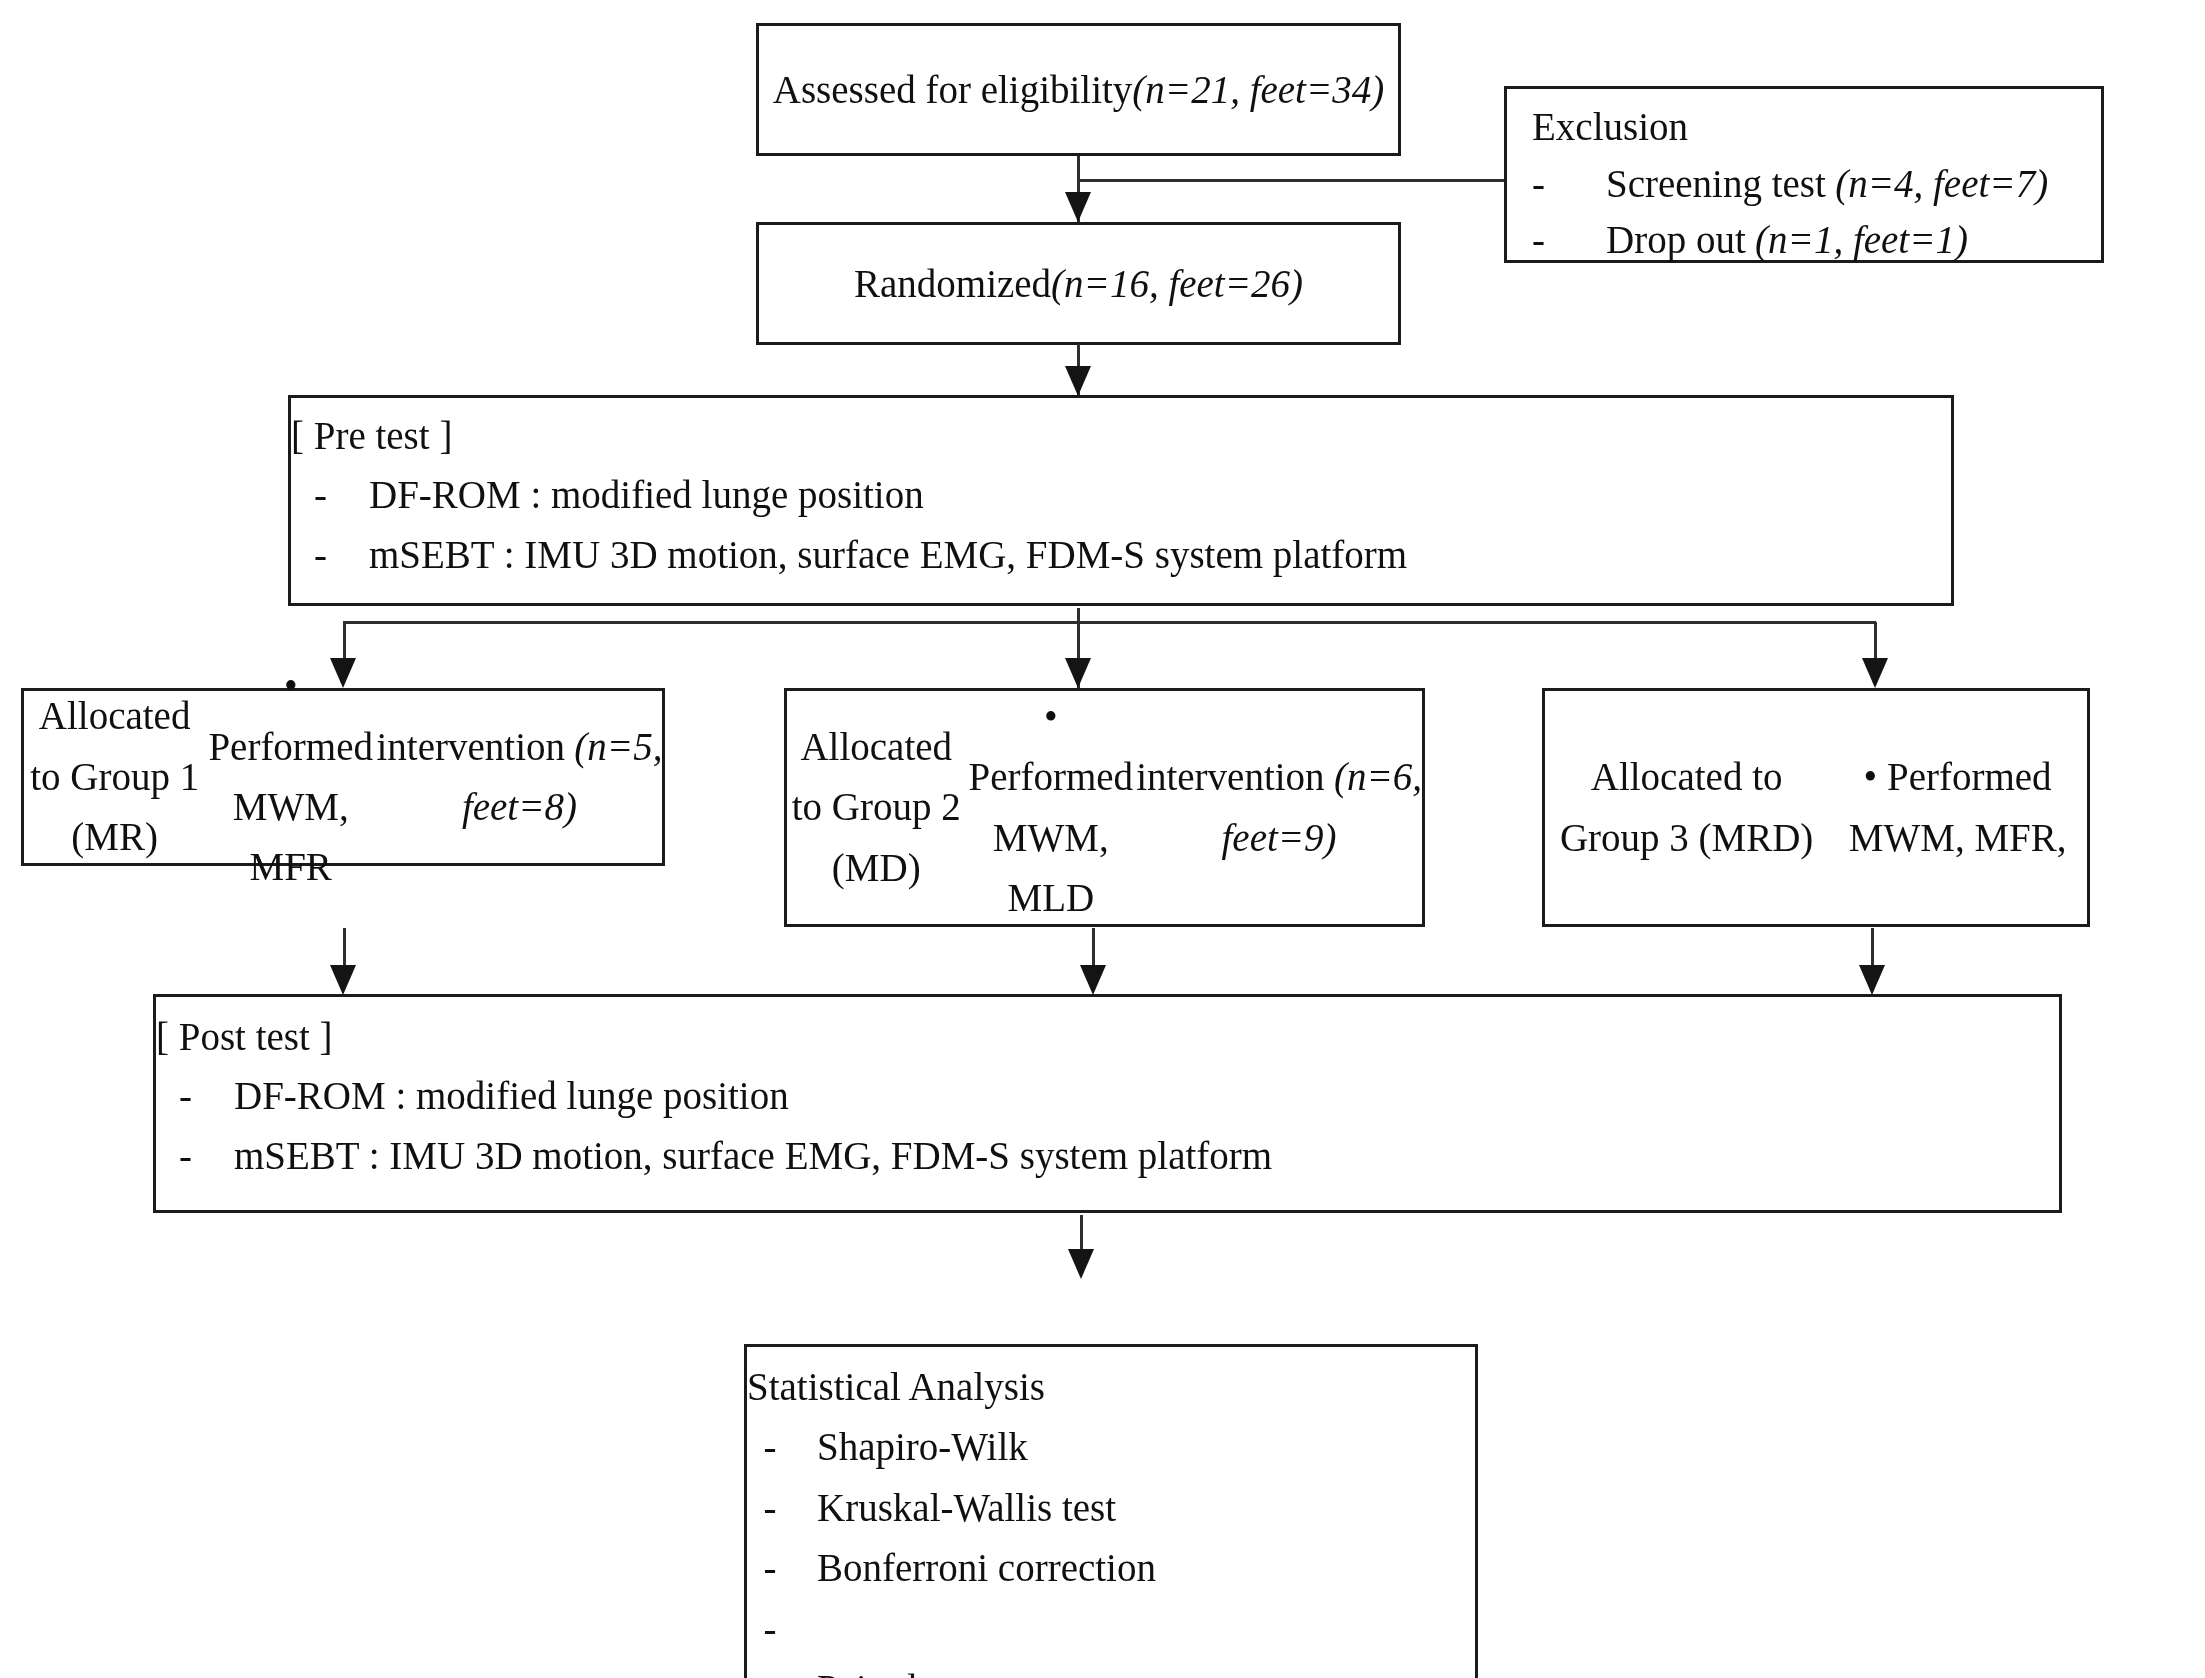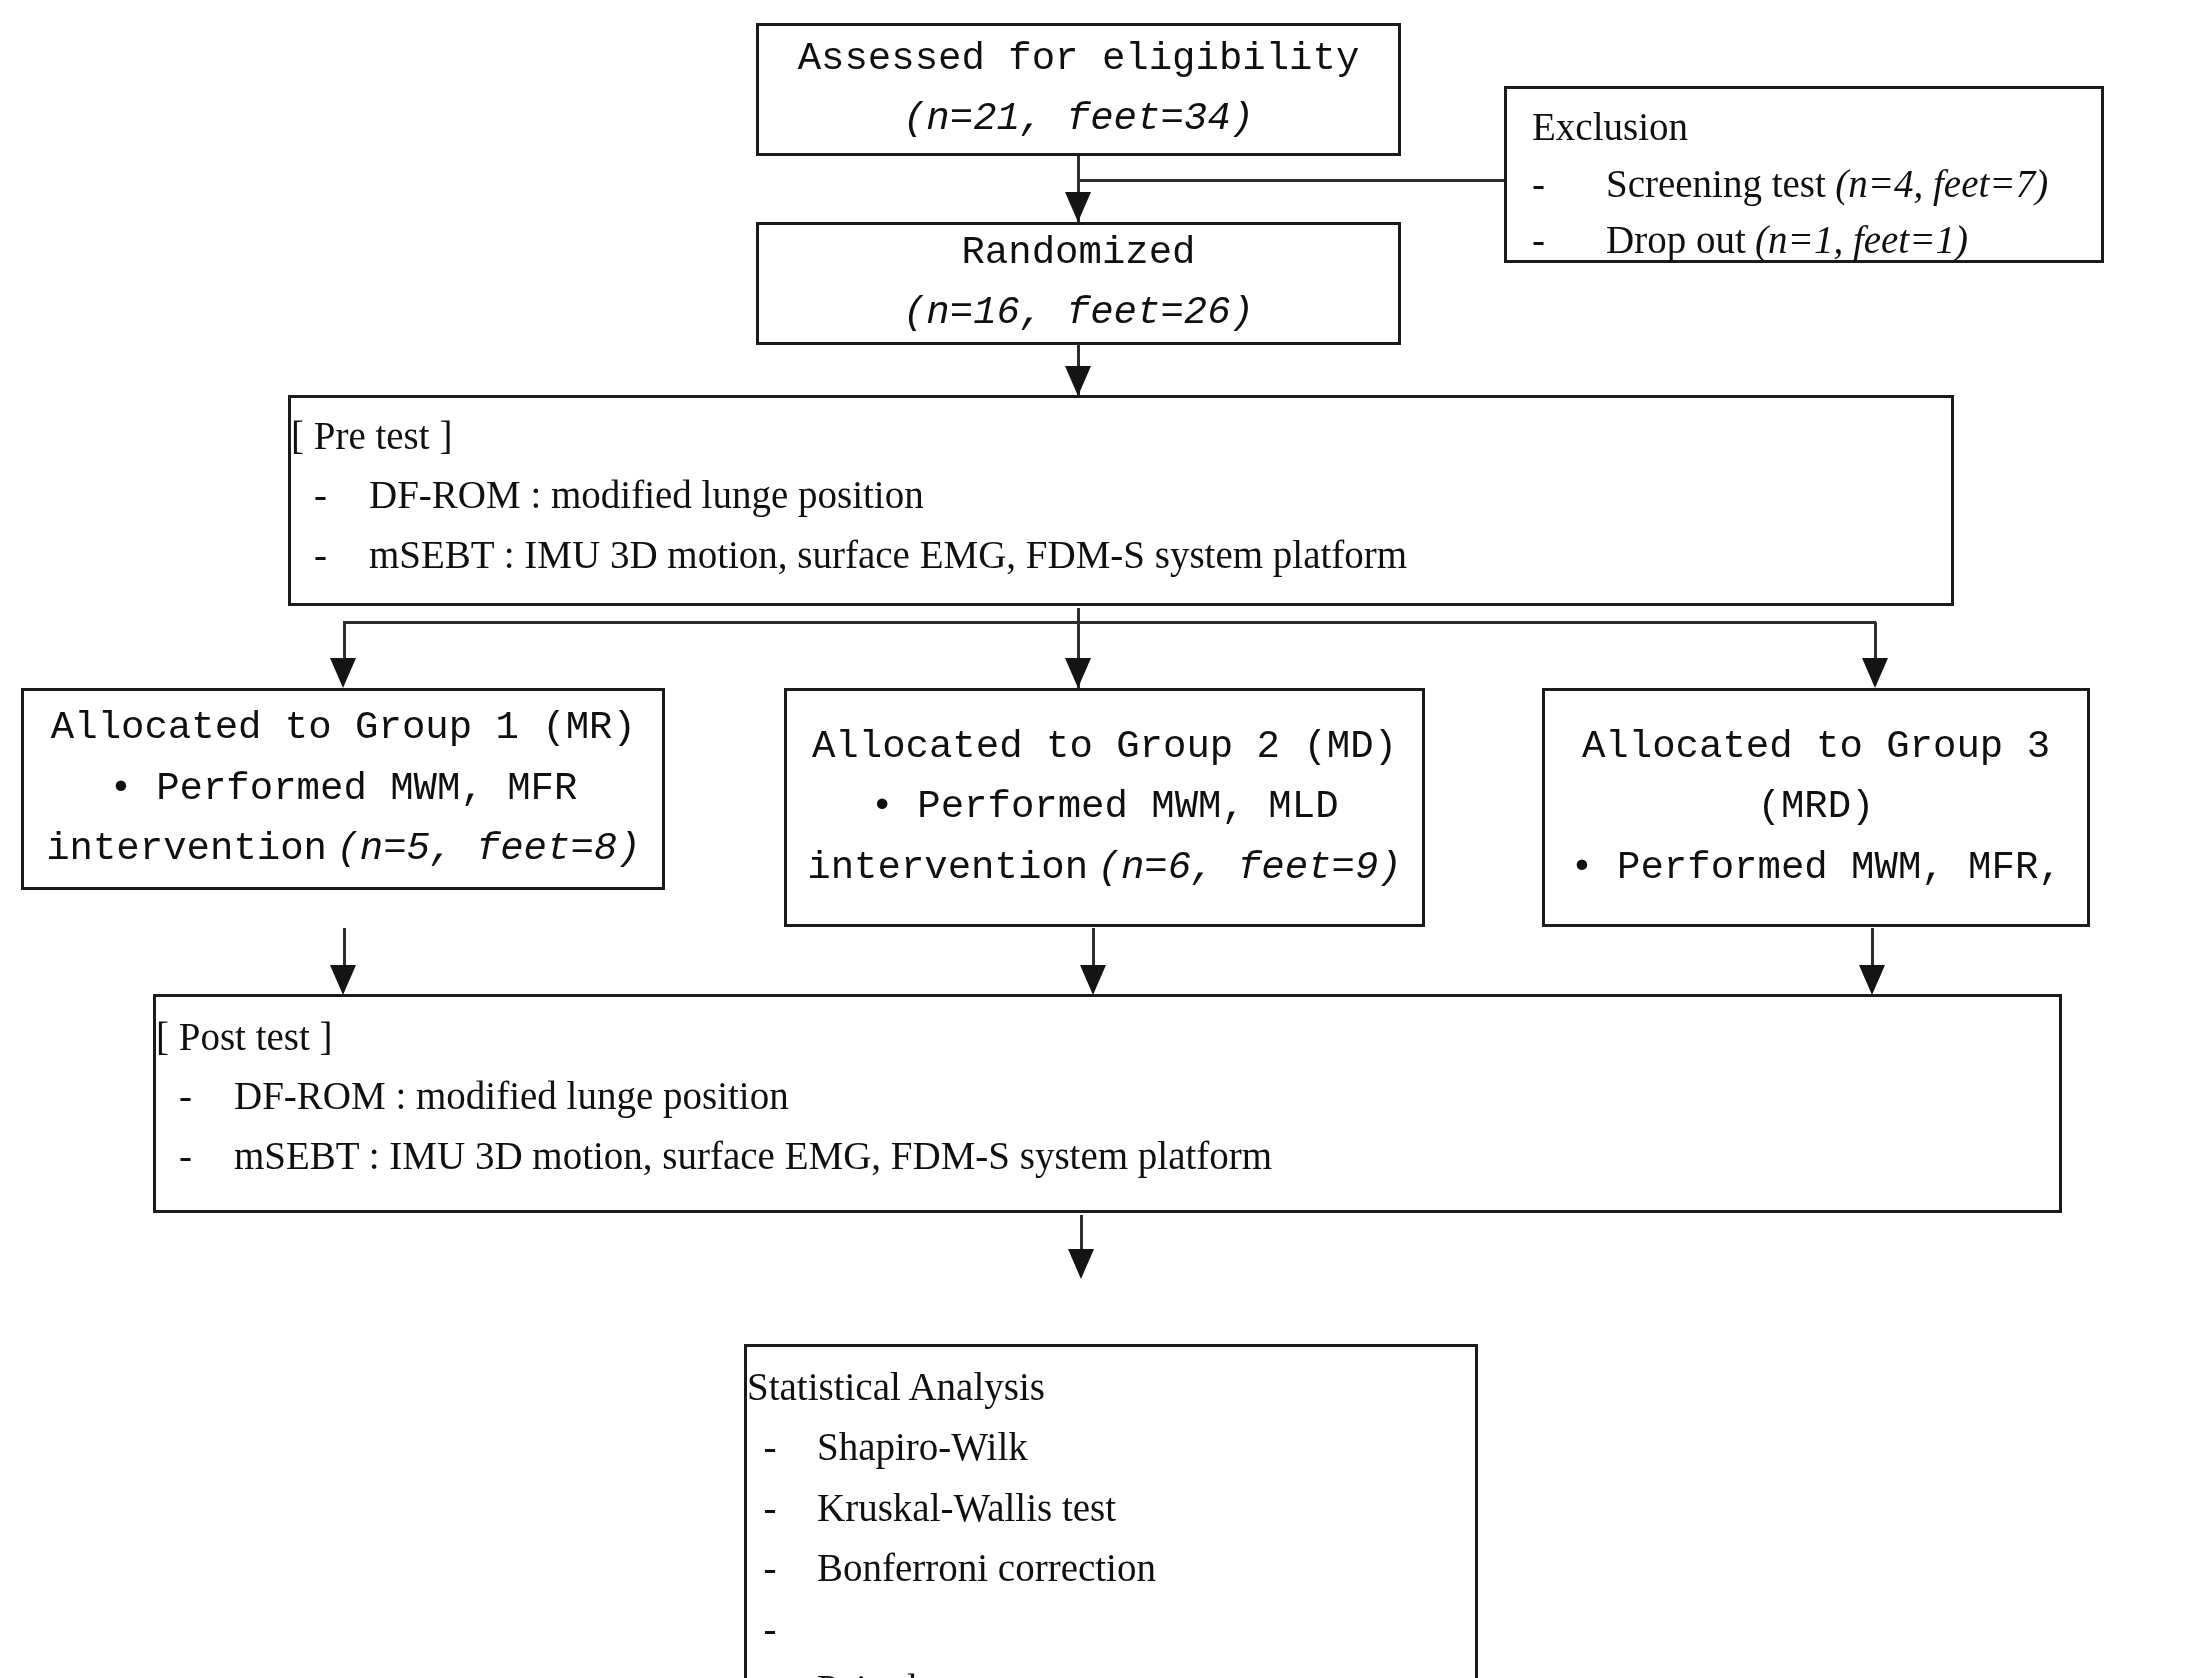--- a/index.html
+++ b/index.html
@@ -14,39 +14,38 @@
     font-size: 39px;
     line-height: 1.52;
   }
   .box {
     position: absolute;
     background: #ffffff;
     border: 3.3px solid #1b1b1b;
   }
   .vcenter {
     display: flex;
-    flex-direction: column;
+    flex-direction: row;
     justify-content: center;
     align-items: center;
     text-align: center;
-    font-family: Liberation Mono, monospace;
   }
   .title-center { }
   .it { font-style: italic; }
   .note { font-style: italic; margin-left: 0.24em; }
   .row { display: flex; align-items: baseline; }
   .dash { flex: 0 0 auto; }
   
   #assessed   { left: 756px;  top: 23px;   width: 645px;  height: 133px; }
   #exclusion  { left: 1504px; top: 86px;  width: 600px;  height: 177px; padding: 10px 8.2px 0 25px; line-height: 1.45; }
   #exclusion .dash { width: 74px; }
   #randomized { left: 756px;  top: 222px;  width: 645px;  height: 123px; }
   #pretest    { left: 288px;  top: 395px;  width: 1666px; height: 211px; padding-top: 8.2px; }
   #pretest .dash,  #posttest .dash  { width: 78px; padding-left: 23px; }
-  #group1     { left: 21.4px;   top: 688px;  width: 644px;  height: 202px; line-height: 1.55; }
+  #group1     { left: 21.4px;   top: 688px;  width: 644px;  height: 178px; line-height: 1.55; }
   #group2     { left: 784px;  top: 688px;  width: 641px;  height: 239px; line-height: 1.55; }
   #group3     { left: 1542px; top: 688px;  width: 548px;  height: 239px; line-height: 1.55; }
   #posttest   { left: 153px;  top: 994px; width: 1909px; height: 219px; padding-top: 10px; }
   #stats      { left: 744px;  top: 1344px; width: 734px;  height: 370px; padding-top: 10px; line-height: 1.55; }
   #stats .dash { width: 70px; padding-left: 16.4px; }
   
   .vline { position: absolute; width: 2.5px;  background: #2e2e2e; }
   .hline { position: absolute; height: 2.5px; background: #2e2e2e; }
   .ah {
     position: absolute; width: 0; height: 0;

